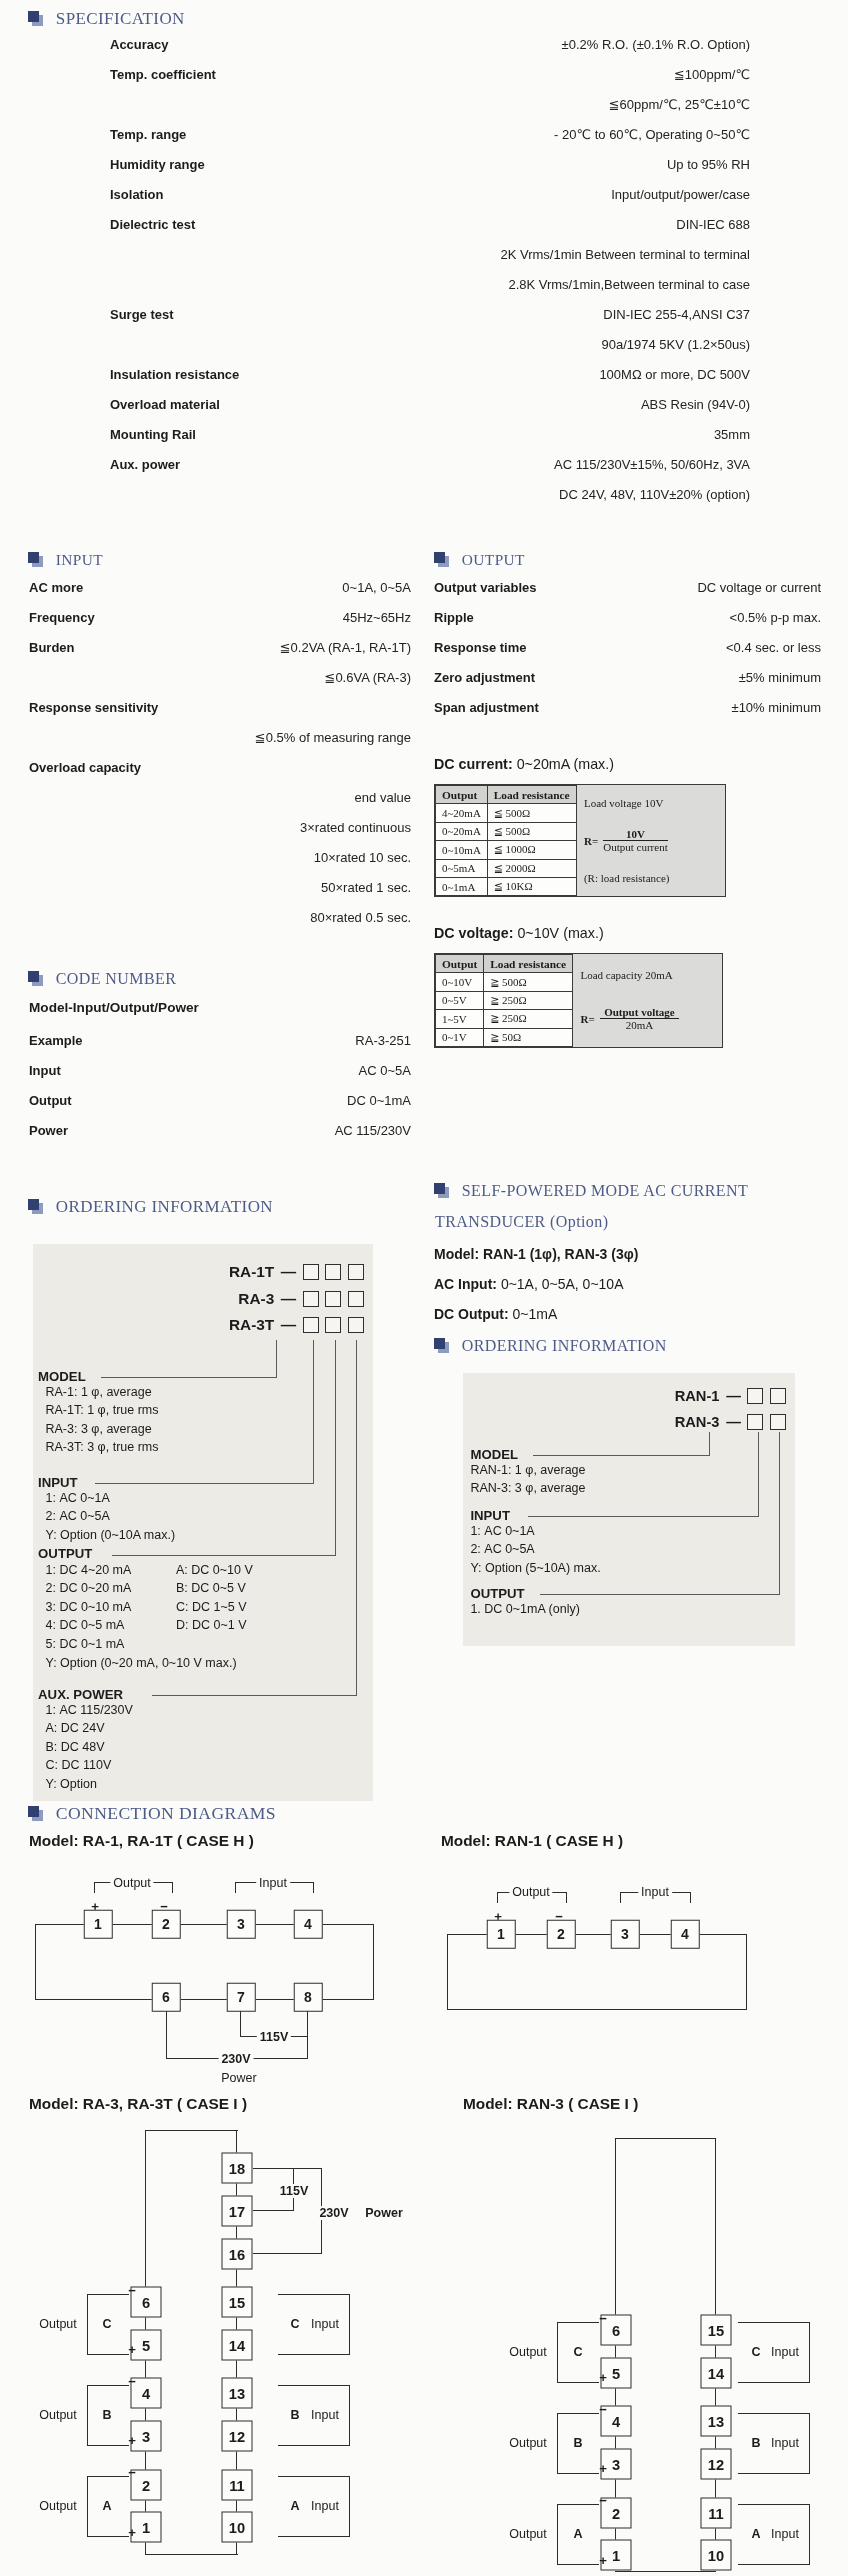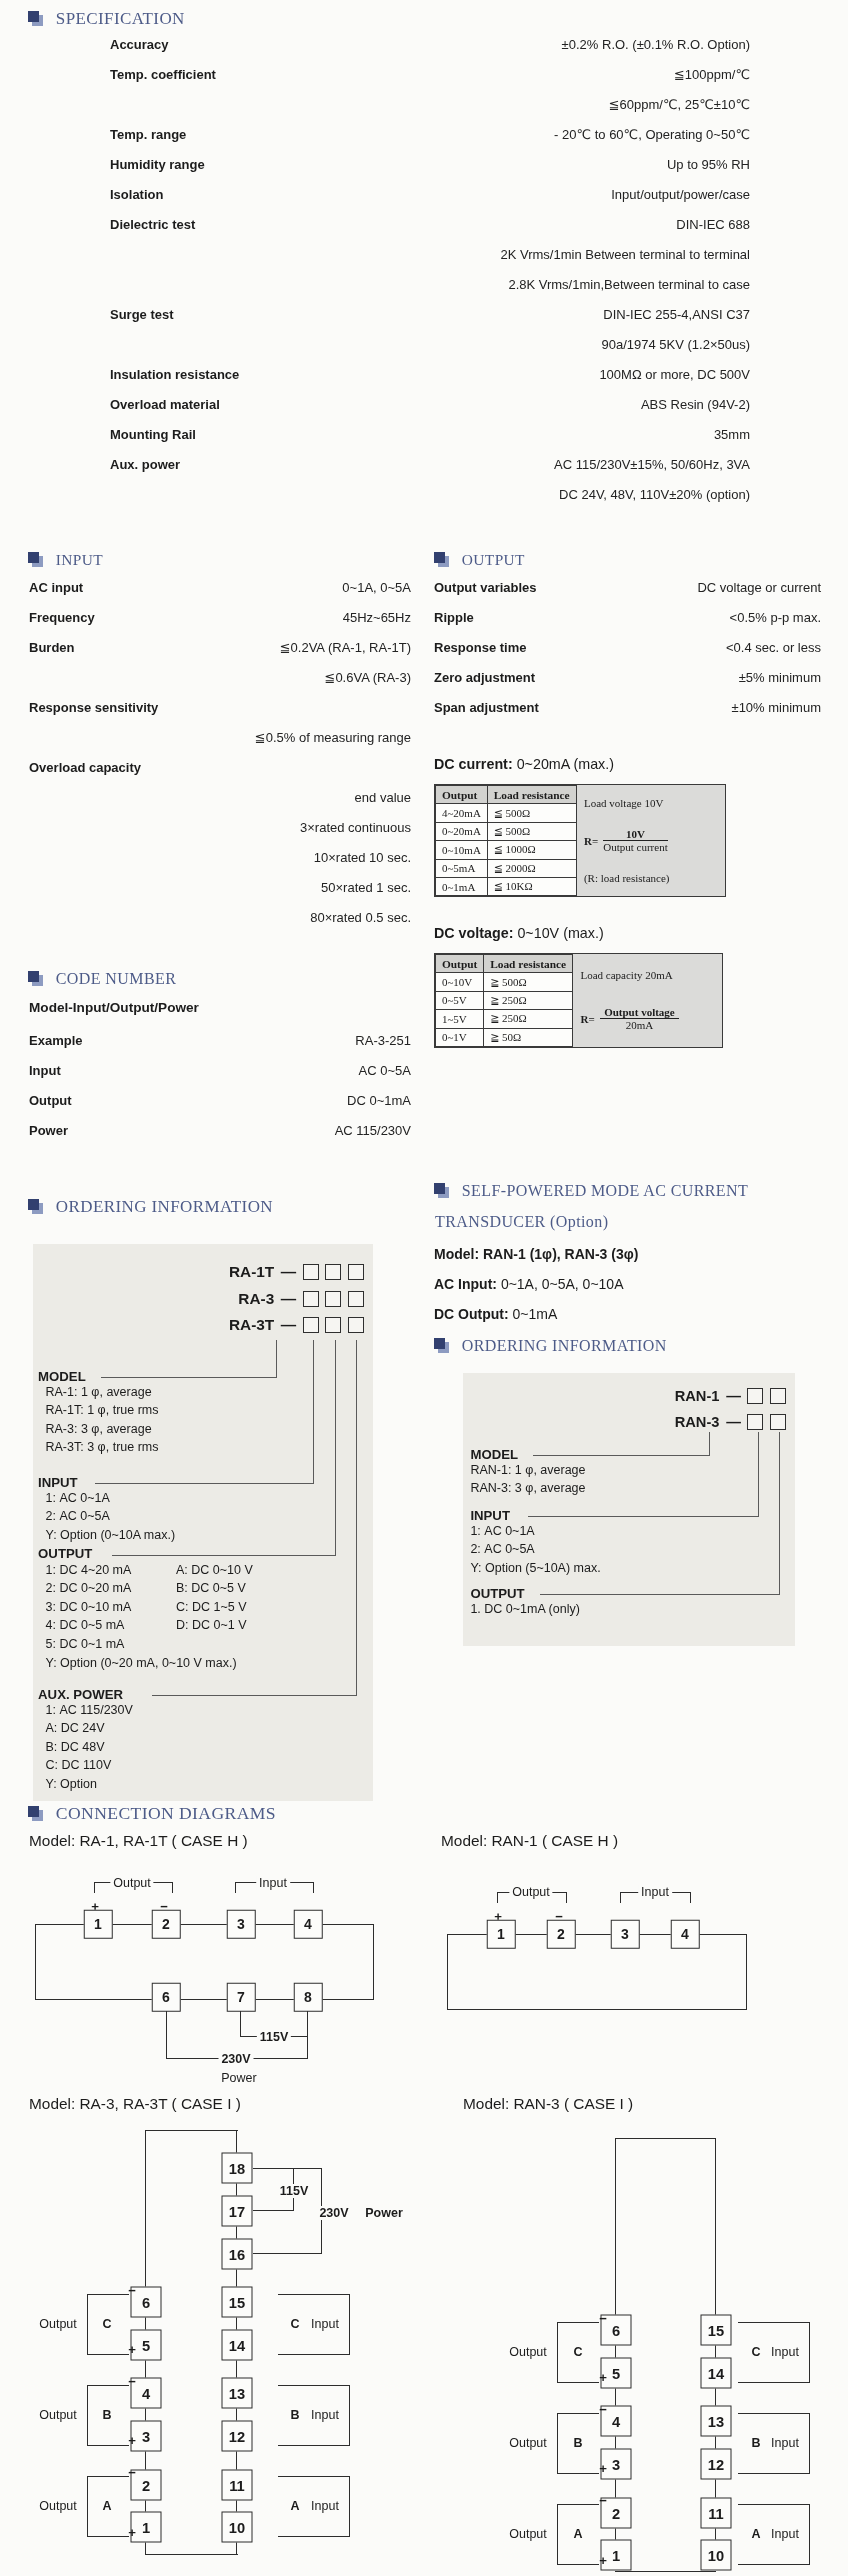--- a/index.html
+++ b/index.html
@@ -38,21 +38,21 @@
   .vl{position:absolute;border-left:1.8px solid #2d2d2d;width:0}
   .rect{position:absolute;border:1.8px solid #2d2d2d}
   .term{position:absolute;width:26.5px;height:26.5px;border:1.8px solid #2d2d2d;background:#fcfcfa;display:flex;align-items:center;justify-content:center;font-weight:bold;font-size:14px;transform:translate(-50%,-50%)}
   .term.big{width:29px;height:29px;font-size:14.7px}
   .brkT{position:absolute;height:9.6px;border:1.8px solid #2d2d2d;border-bottom:none}
   .brkL{position:absolute;border:1.8px solid #2d2d2d;border-right:none}
   .brkR{position:absolute;border:1.8px solid #2d2d2d;border-left:none}
   .dlab{position:absolute;transform:translate(-50%,-50%);background:#fbfbf9;padding:0 2.9px;font-size:12.5px;white-space:nowrap;font-weight:bold}
   .dtxt{position:absolute;transform:translate(-50%,-50%);font-size:12.5px;white-space:nowrap}
   .sign{position:absolute;transform:translate(-50%,-50%);font-size:13.2px;font-weight:bold}
-  .mtitle{position:absolute;font-weight:normal;font-size:15.4px;white-space:nowrap}
+  .mtitle{position:absolute;font-weight:bold;font-size:15.4px;white-space:nowrap}
   .sp-line{position:absolute;font-size:14px;white-space:nowrap}
 </style>
 </head>
 <body>
 
 <div class="page">
 
   <div class="abs sec-hdr" style="left:28px;top:8.8px">
     <span class="sqicon"></span>
     <span class="sec-title">SPECIFICATION</span>
@@ -114,21 +114,21 @@
         <span class="v">90a/1974  5KV (1.2×50us)</span>
       </div>
 
       <div class="kv">
         <span class="k">Insulation resistance</span>
         <span class="v">100MΩ or more, DC 500V</span>
       </div>
 
       <div class="kv">
         <span class="k">Overload material</span>
-        <span class="v">ABS Resin (94V-2)</span>
+        <span class="v">ABS Resin (94V-0)</span>
       </div>
 
       <div class="kv">
         <span class="k">Mounting Rail</span>
         <span class="v">35mm</span>
       </div>
 
       <div class="kv">
         <span class="k">Aux. power</span>
         <span class="v">AC 115/230V±15%, 50/60Hz, 3VA</span>
@@ -140,21 +140,21 @@
       </div>
     </div>
 
   <div class="abs sec-hdr" style="left:28px;top:551px">
     <span class="sqicon"></span>
     <span class="sec-title" style="font-size:15.4px">INPUT</span>
   </div>
   <div class="abs" style="left:29px;top:572px;width:382px">
 
       <div class="kv">
-        <span class="k">AC input</span>
+        <span class="k">AC more</span>
         <span class="v">0~1A, 0~5A</span>
       </div>
 
       <div class="kv">
         <span class="k">Frequency</span>
         <span class="v">45Hz~65Hz</span>
       </div>
 
       <div class="kv">
         <span class="k">Burden</span>

